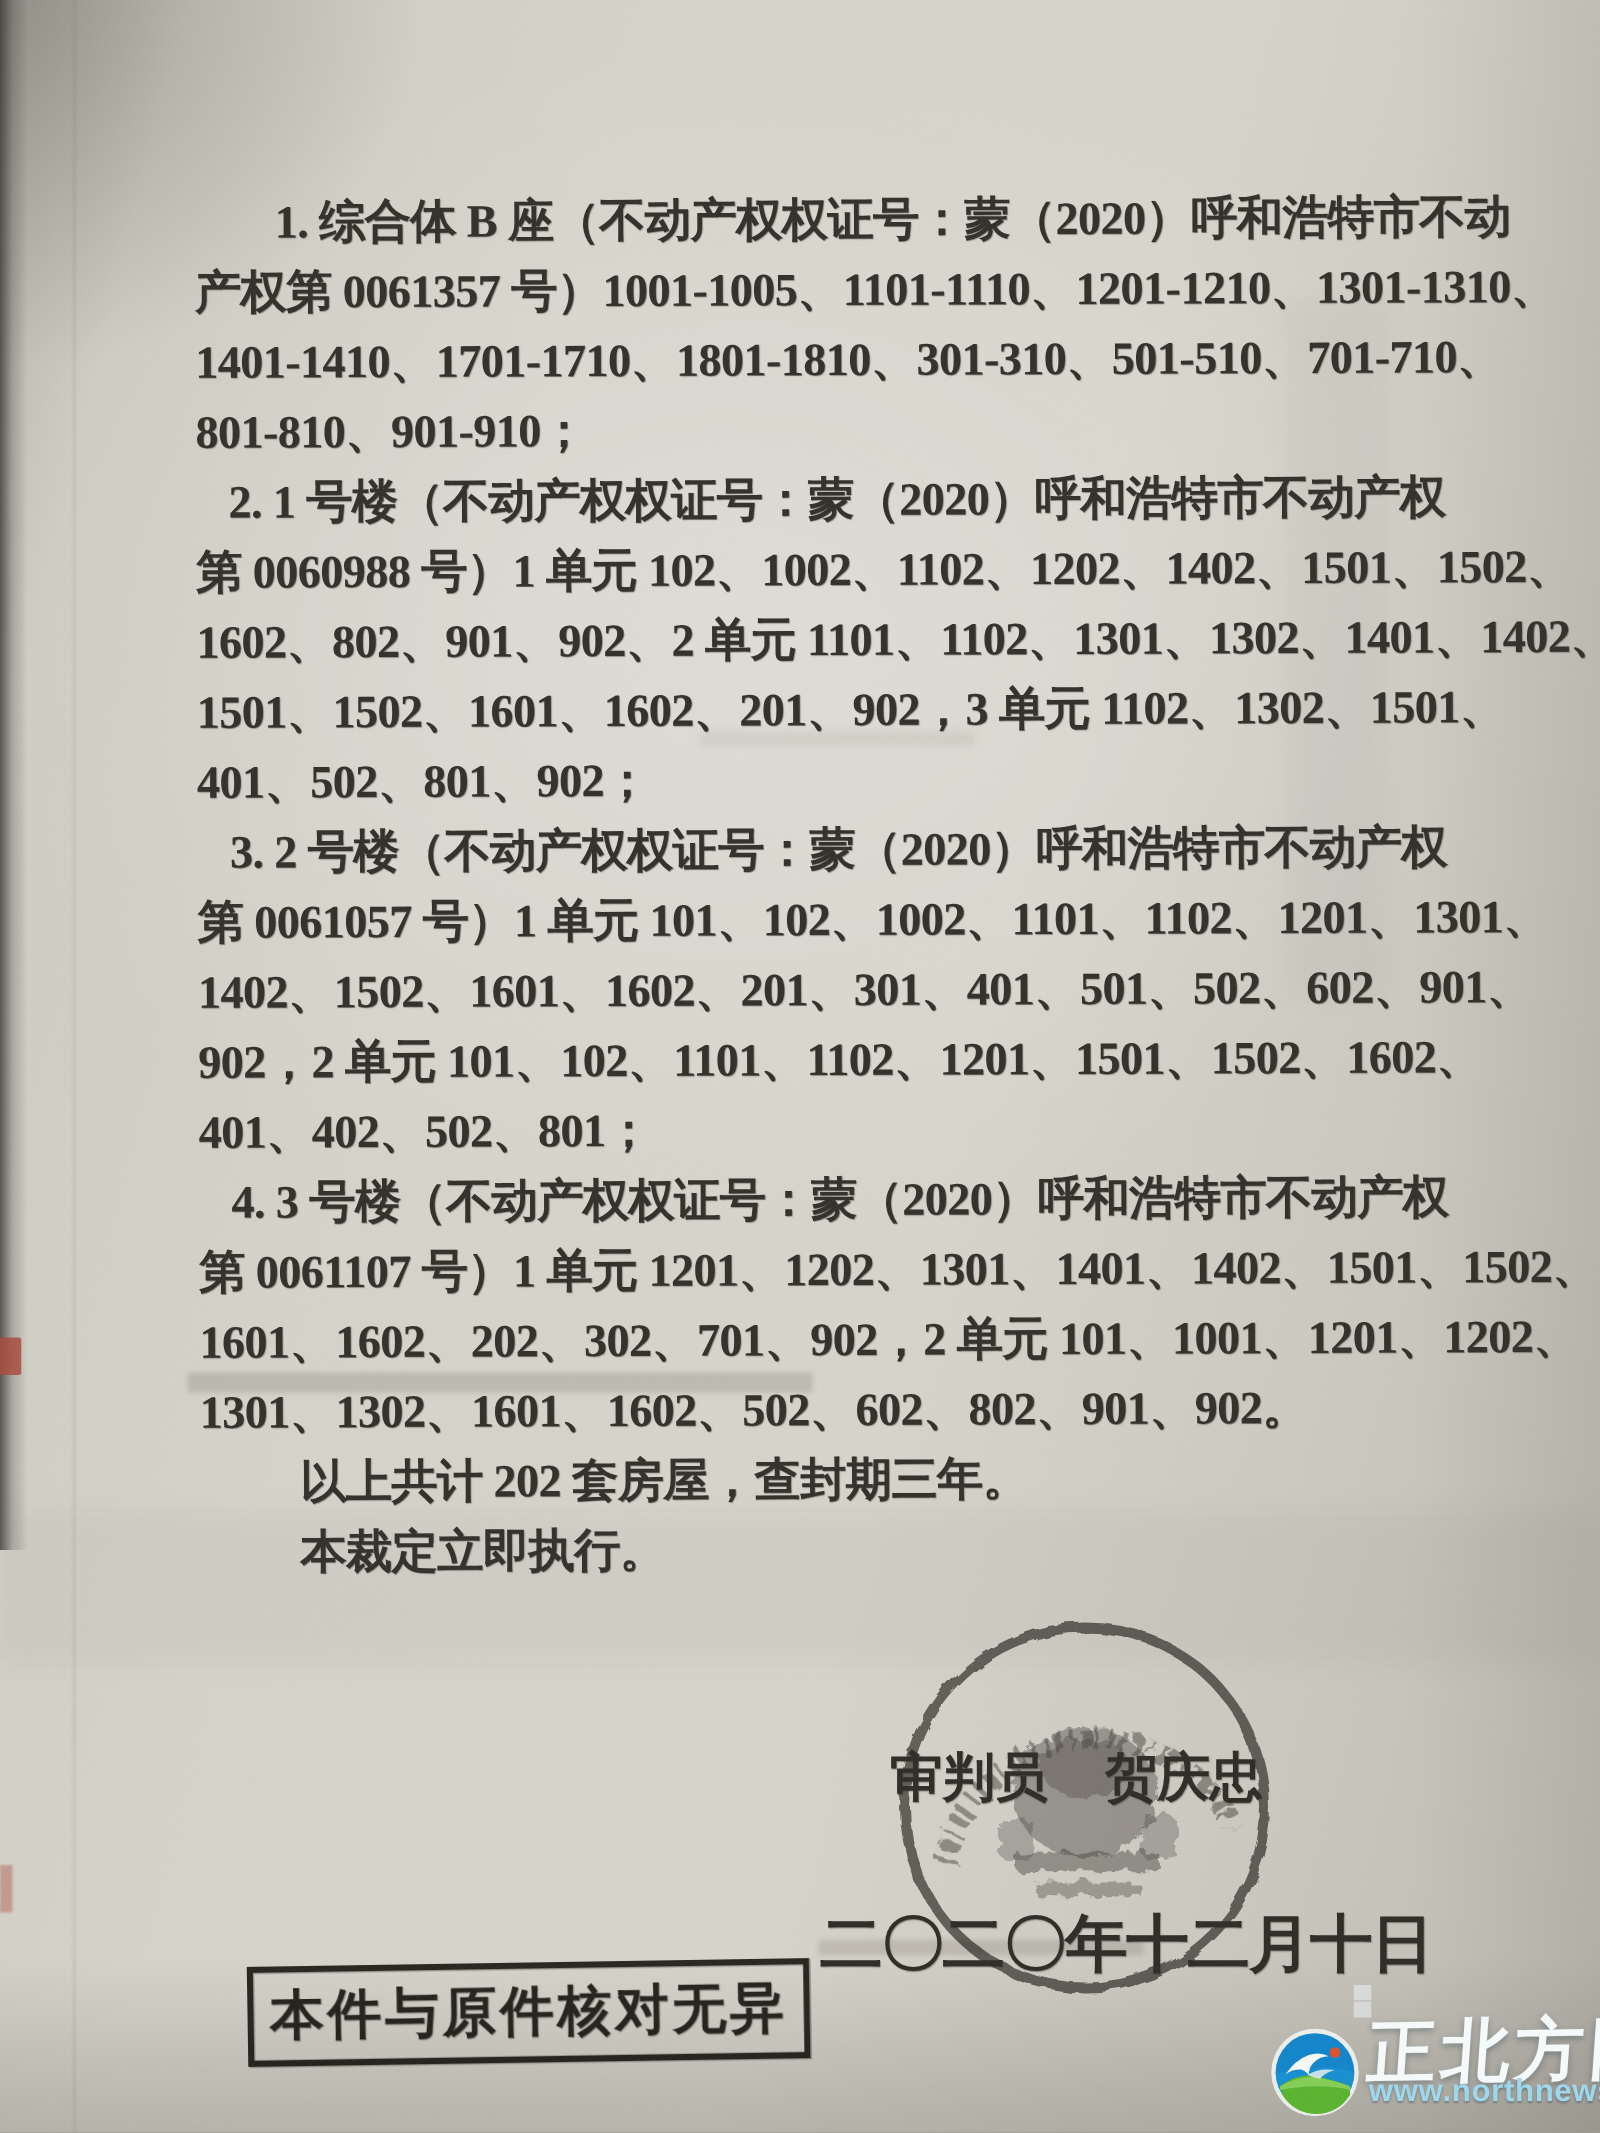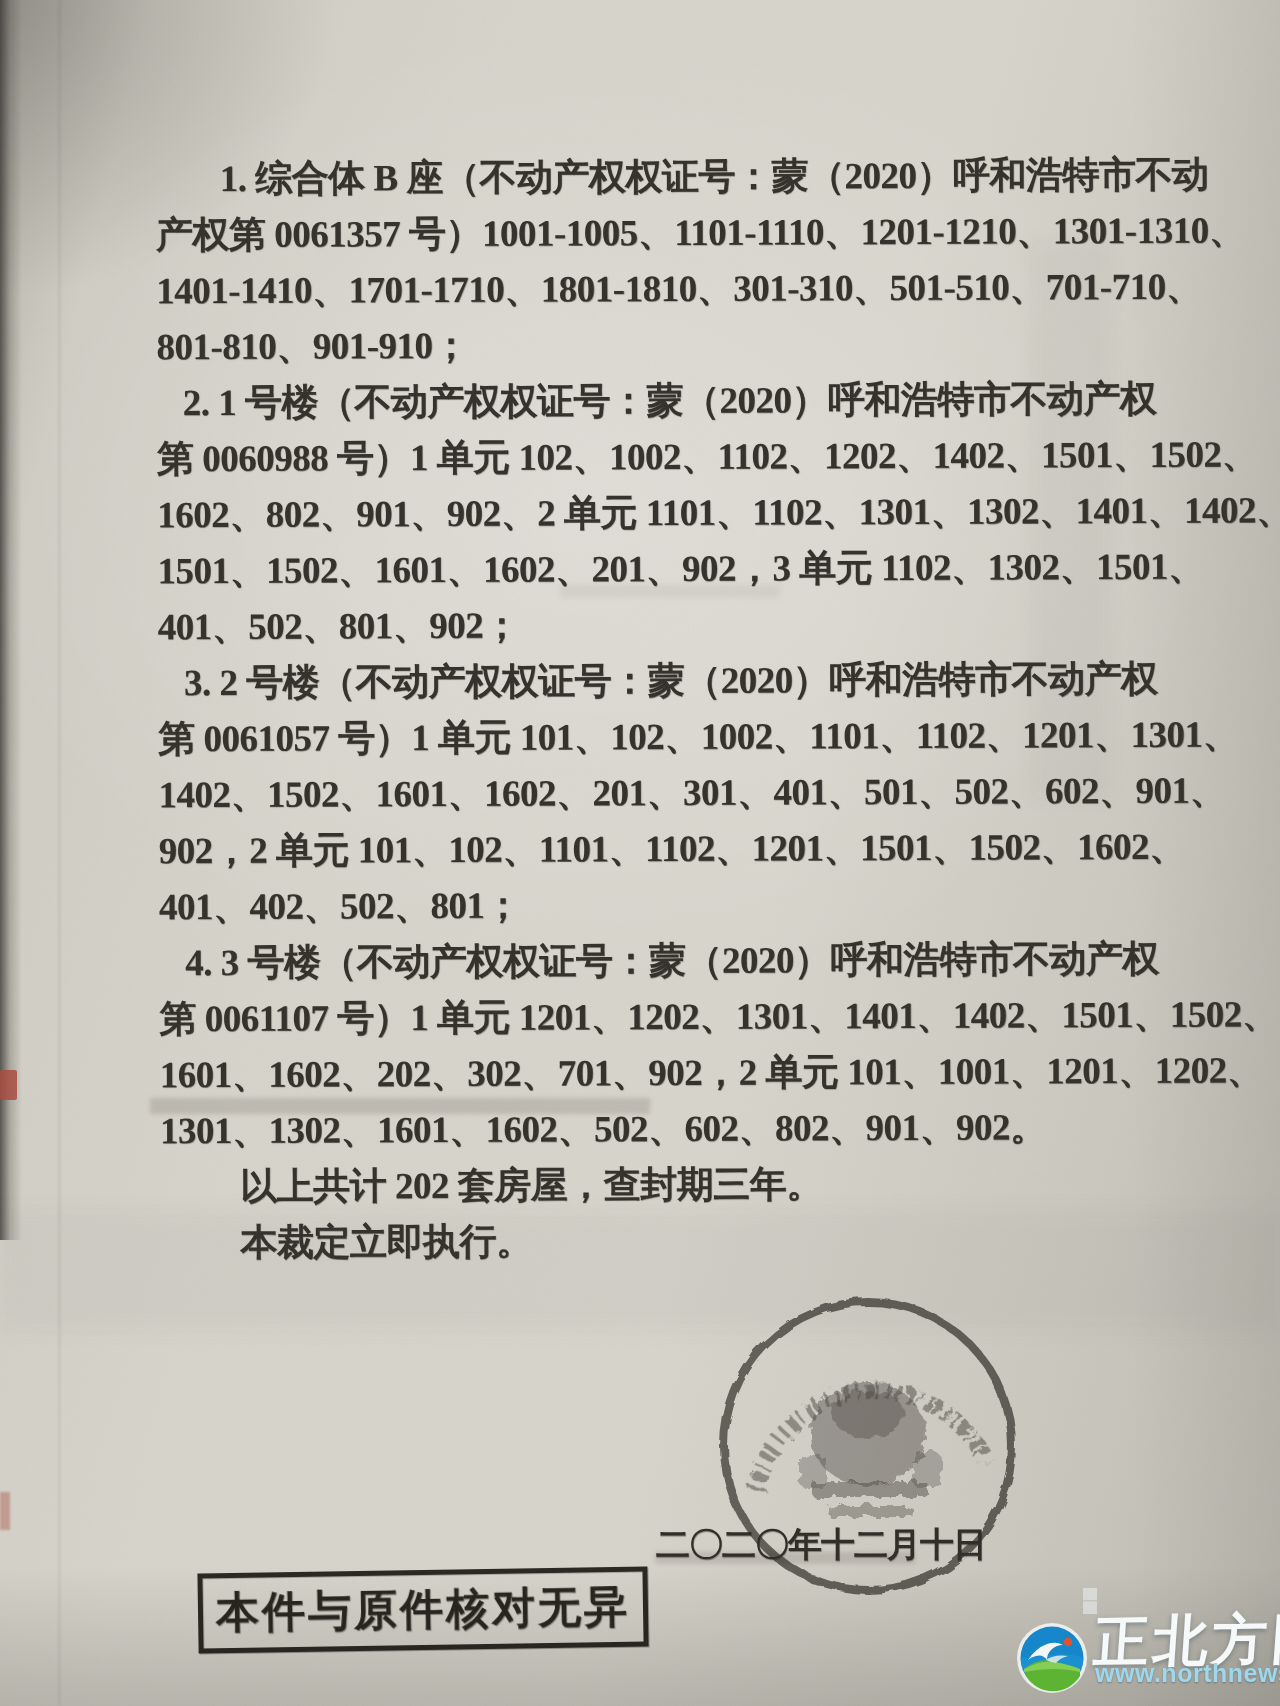--- a/index.html
+++ b/index.html
@@ -42,21 +42,21 @@
   .doc-text .line{height:56px;line-height:56px;white-space:nowrap;}
   .ind-p1{padding-left:64px;}
   .ind-p{padding-left:26px;}
   .ind-c{padding-left:80px;}
 
   
   .sig{position:absolute;font-weight:700;color:#2e2b25;white-space:nowrap;
     text-shadow:0.6px 0.6px 1px rgba(46,43,37,0.5);}
   .judge-line{left:712px;top:1394px;font-size:42px;}
   .judge-line .gap{display:inline-block;width:46px;}
-  .date-line{left:656px;top:1522px;font-size:34px;letter-spacing:-1px;}
+  .date-line{left:656px;top:1522px;font-size:50px;letter-spacing:-1px;}
   .clerk-line{left:714px;top:1638px;font-size:42px;}
   .clerk-line .gap{display:inline-block;width:52px;}
 
   
   .court-seal{position:absolute;left:716px;top:1296px;width:308px;height:308px;
     mix-blend-mode:multiply;opacity:.88;}
 
   
   .verify-box{
     position:absolute;left:198px;top:1570px;width:450px;height:80px;
@@ -141,20 +141,23 @@
     <g fill="#3d3a34" stroke="none" filter="url(#rough2)">
       <ellipse cx="152" cy="138" rx="58" ry="52" opacity="0.42"></ellipse>
       <ellipse cx="152" cy="118" rx="36" ry="24" opacity="0.35"></ellipse>
       <rect x="96" y="186" width="116" height="15" rx="4" opacity="0.46"></rect>
       <rect x="112" y="210" width="84" height="11" rx="3" opacity="0.38"></rect>
       <rect x="84" y="158" width="26" height="34" rx="6" opacity="0.30"></rect>
       <rect x="198" y="156" width="26" height="36" rx="6" opacity="0.30"></rect>
     </g>
   </svg>
 
+  <div class="sig judge-line">
+    <span>审判员</span><span class="gap"></span><span>贺庆忠</span>
+  </div>
   <div class="sig date-line">二〇二〇年十二月十日</div>
 
   <div class="verify-box">
     <span class="txt">本件与原件核对无异</span>
   </div>
 
   <svg class="wm-logo" viewBox="0 0 72 72" xmlns="http://www.w3.org/2000/svg">
     <circle cx="36" cy="36" r="35" fill="#f2f5f4" opacity="0.9"></circle>
     <circle cx="36" cy="36" r="31.5" fill="#1285cb"></circle>
     <path d="M4.5 36 A31.5 31.5 0 0 0 36 67.5 A31.5 31.5 0 0 0 67.5 36 Q52 30 36 33 Q18 36 4.5 36 Z" fill="#1a9ad8" opacity="0.5"></path>

